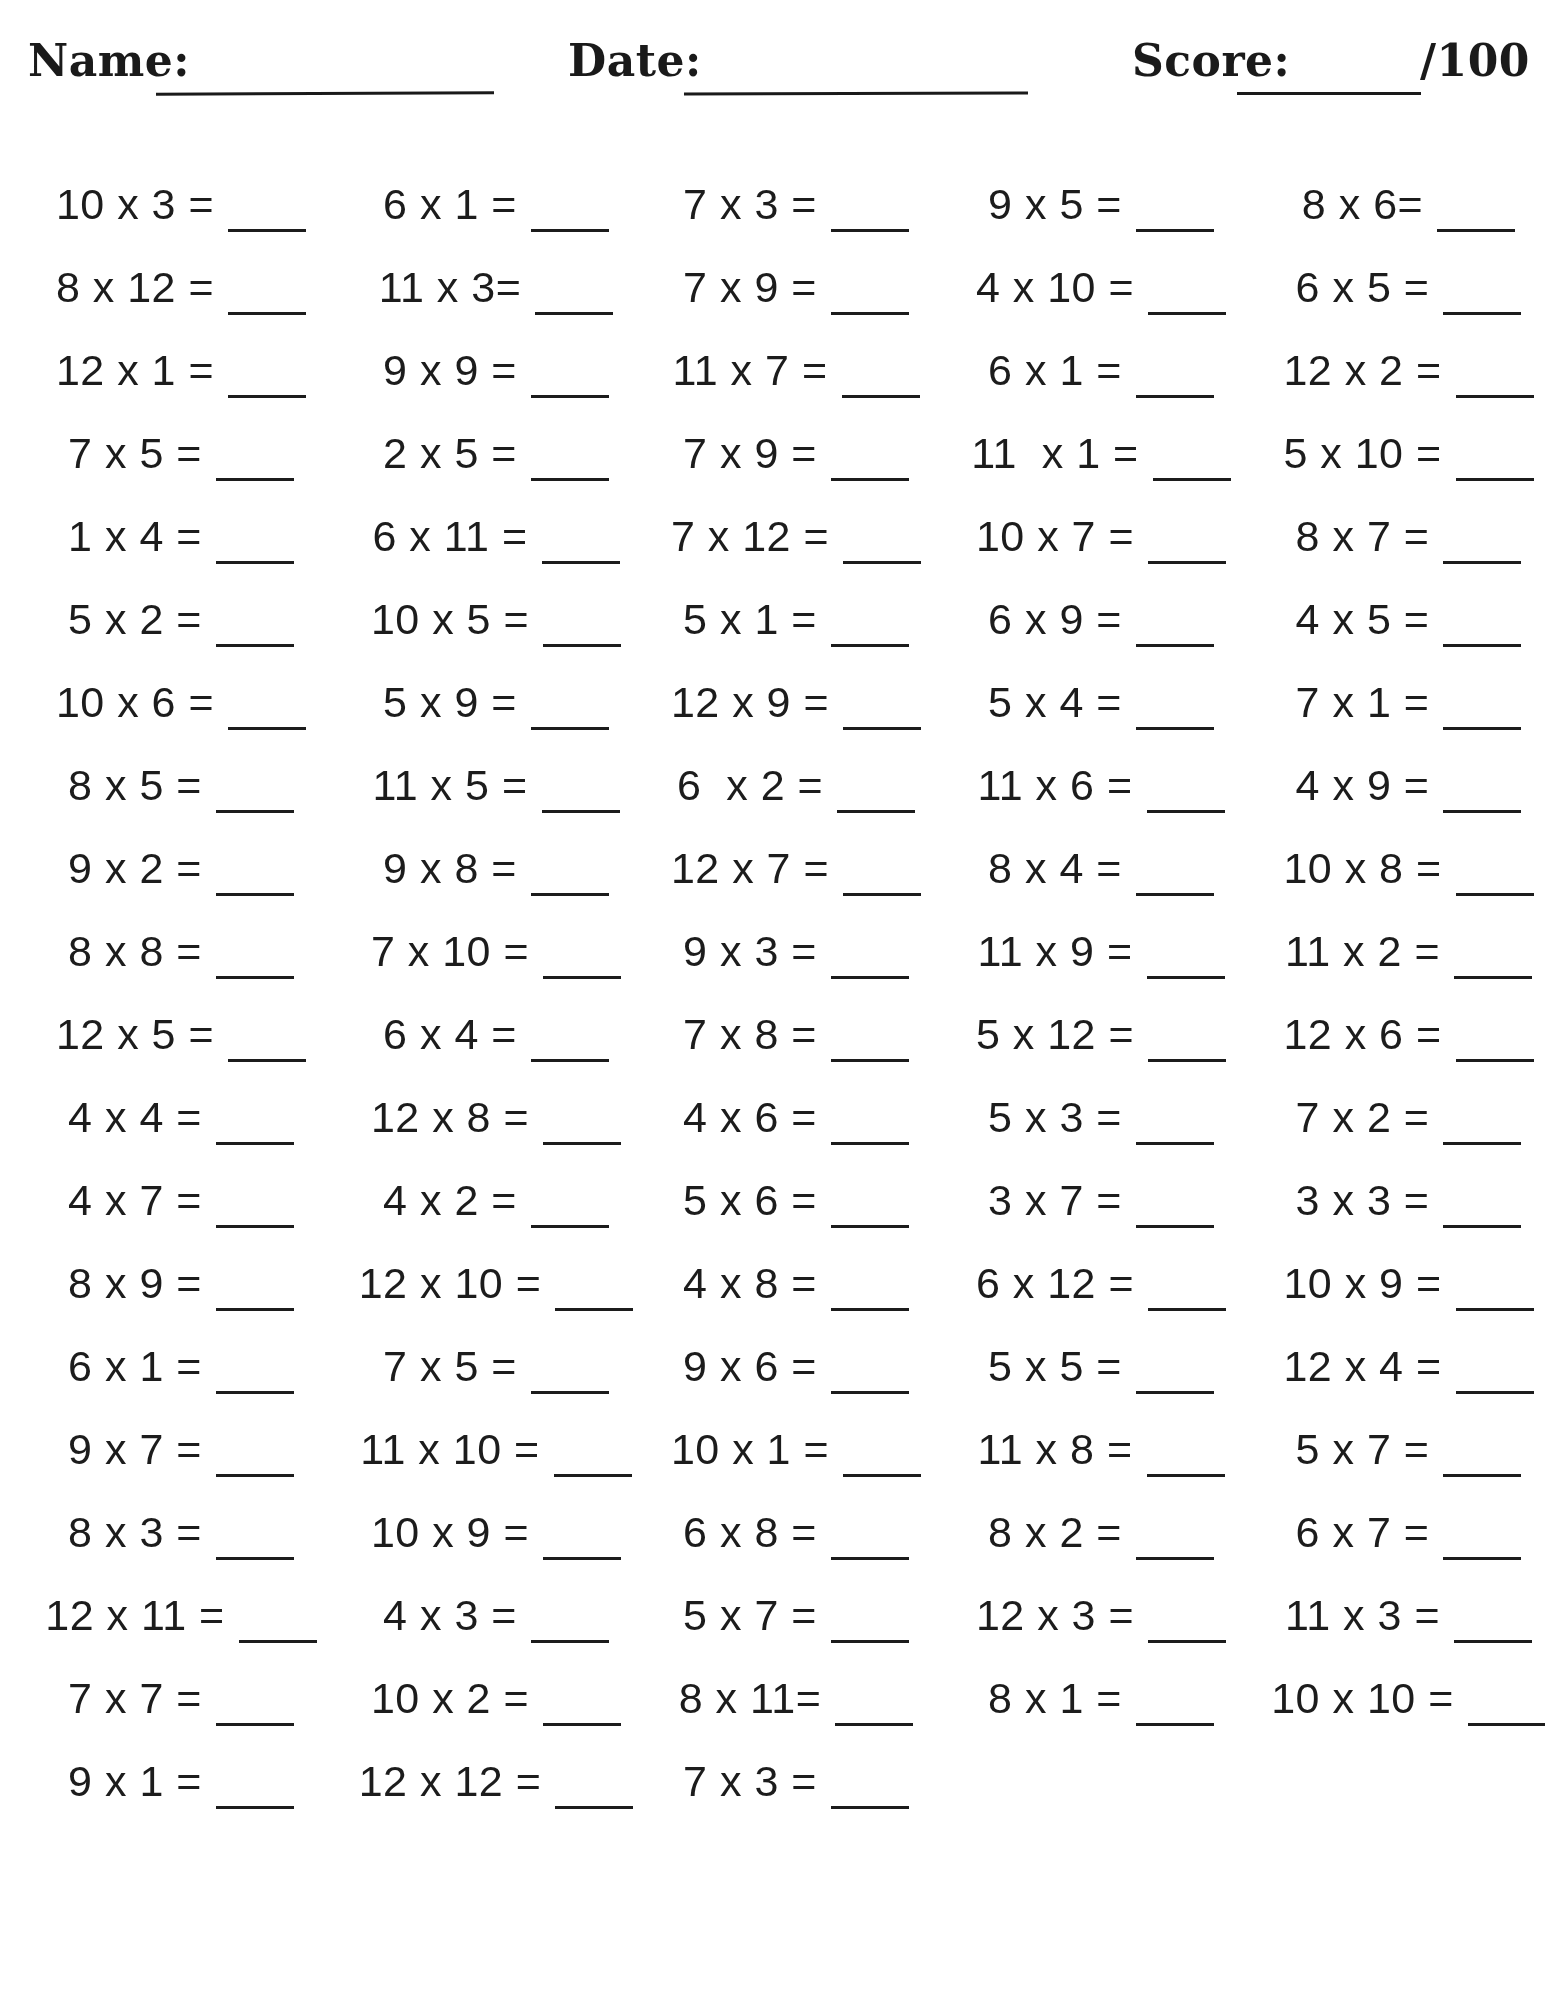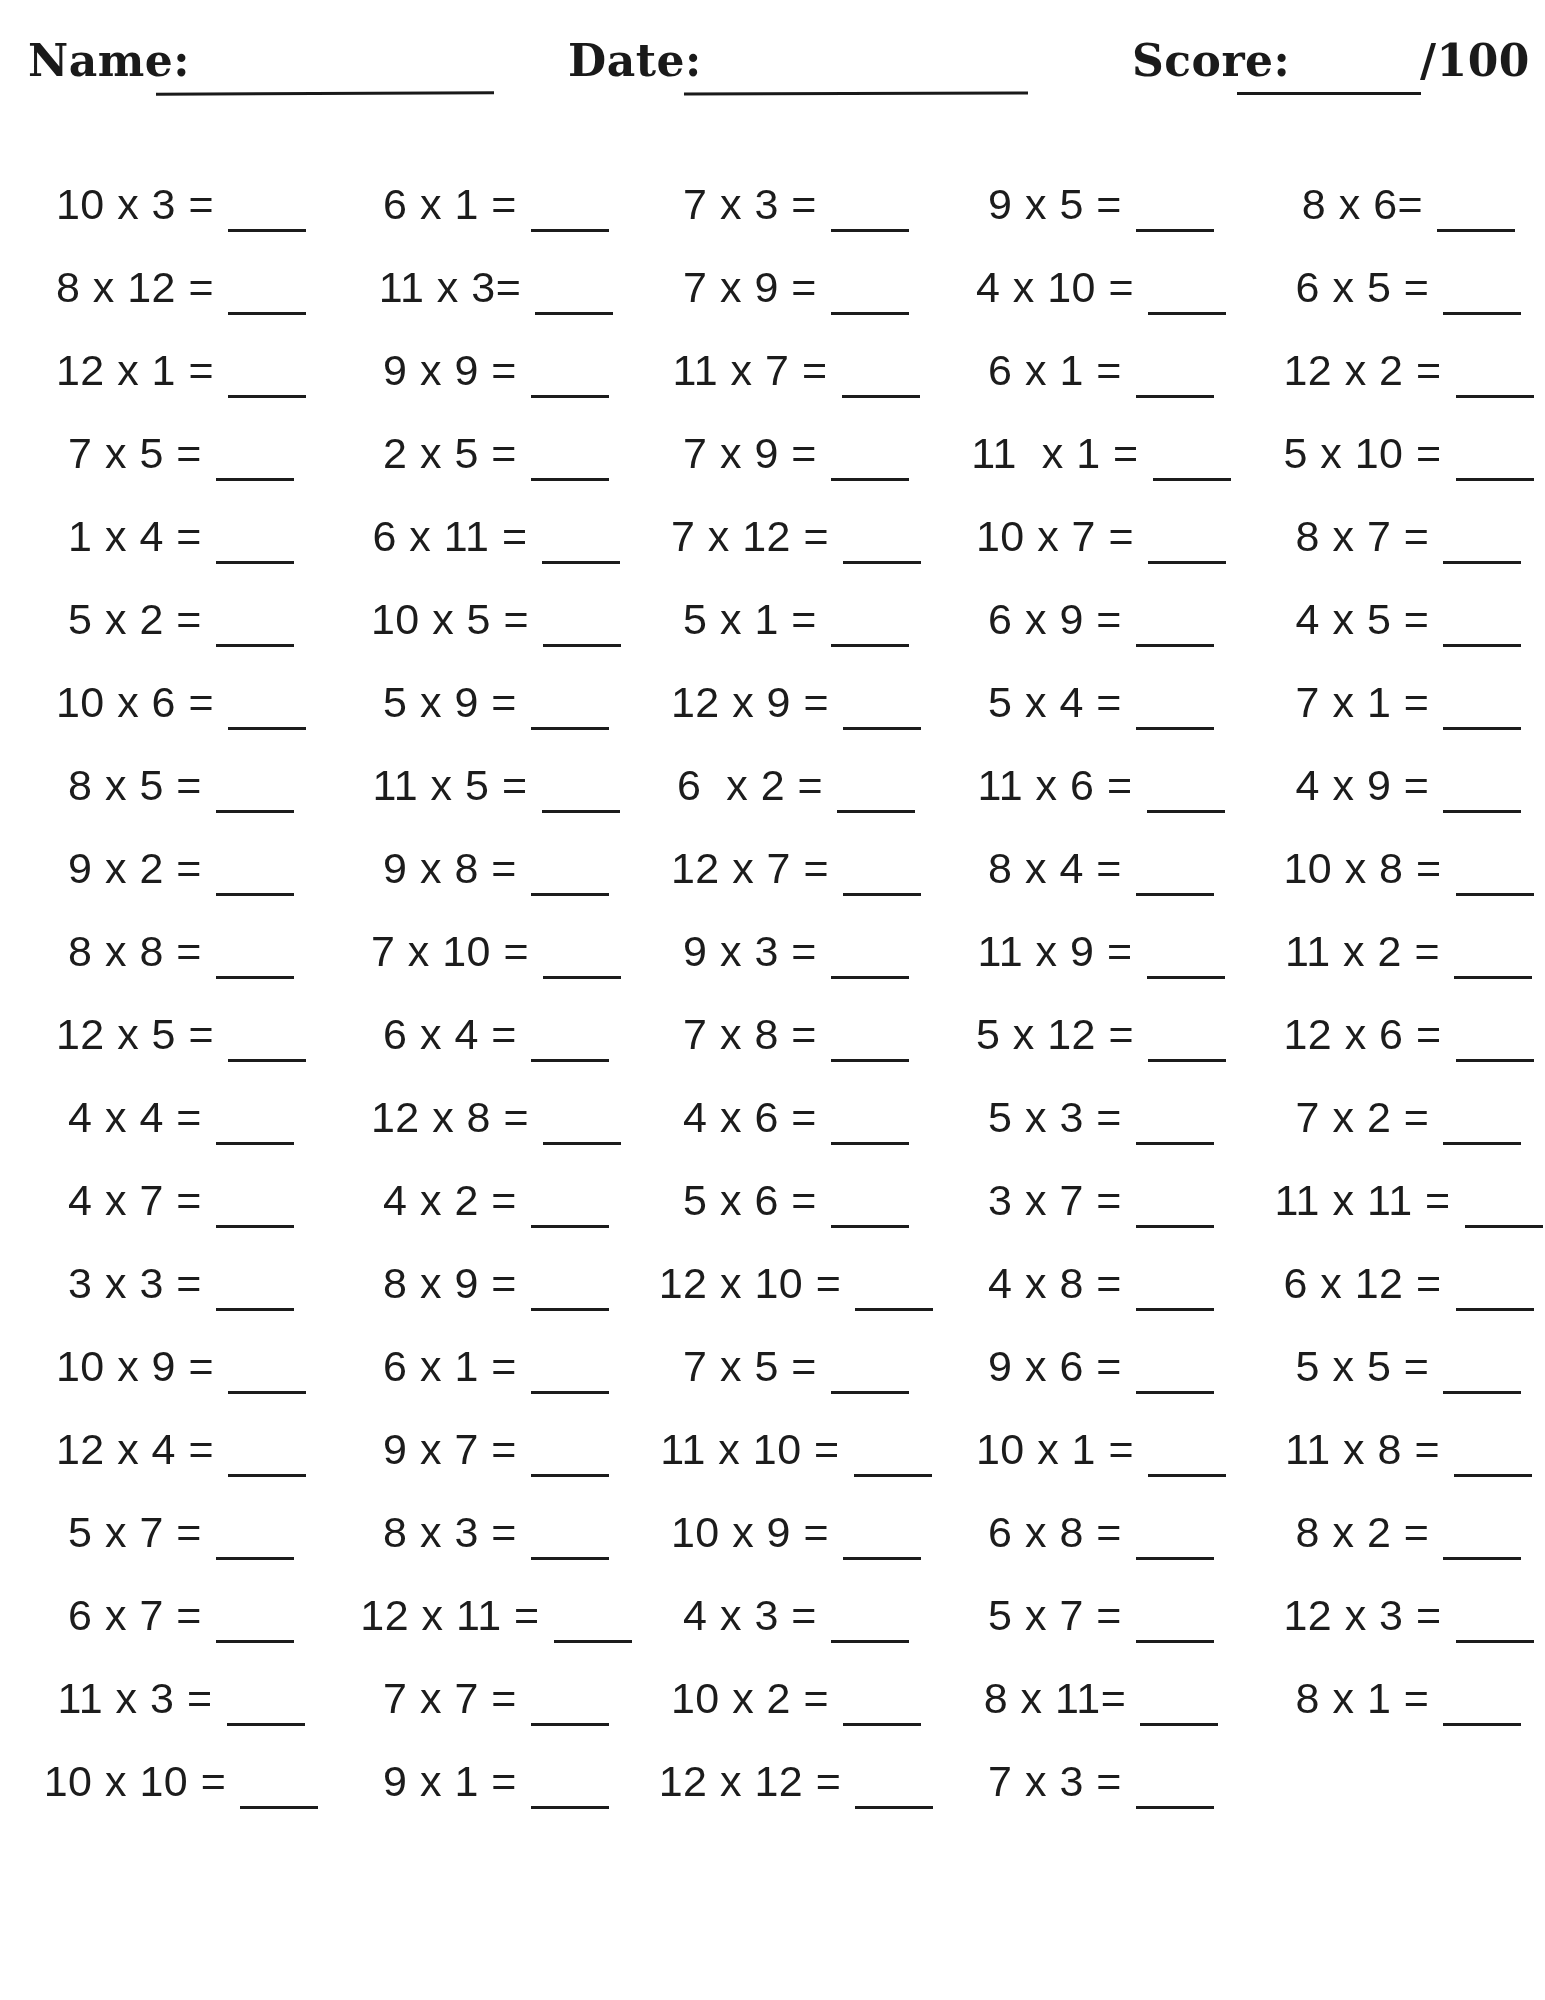--- a/index.html
+++ b/index.html
@@ -346,24 +346,20 @@
     </div>
     <div class="cell">
       <span class="q">5 x 6 =</span>
       <span class="blank"></span>
     </div>
     <div class="cell">
       <span class="q">3 x 7 =</span>
       <span class="blank"></span>
     </div>
     <div class="cell">
-      <span class="q">11 x 11 =</span>
-      <span class="blank"></span>
-    </div>
-    <div class="cell">
       <span class="q">3 x 3 =</span>
       <span class="blank"></span>
     </div>
     <div class="cell">
       <span class="q">8 x 9 =</span>
       <span class="blank"></span>
     </div>
     <div class="cell">
       <span class="q">12 x 10 =</span>
       <span class="blank"></span>

